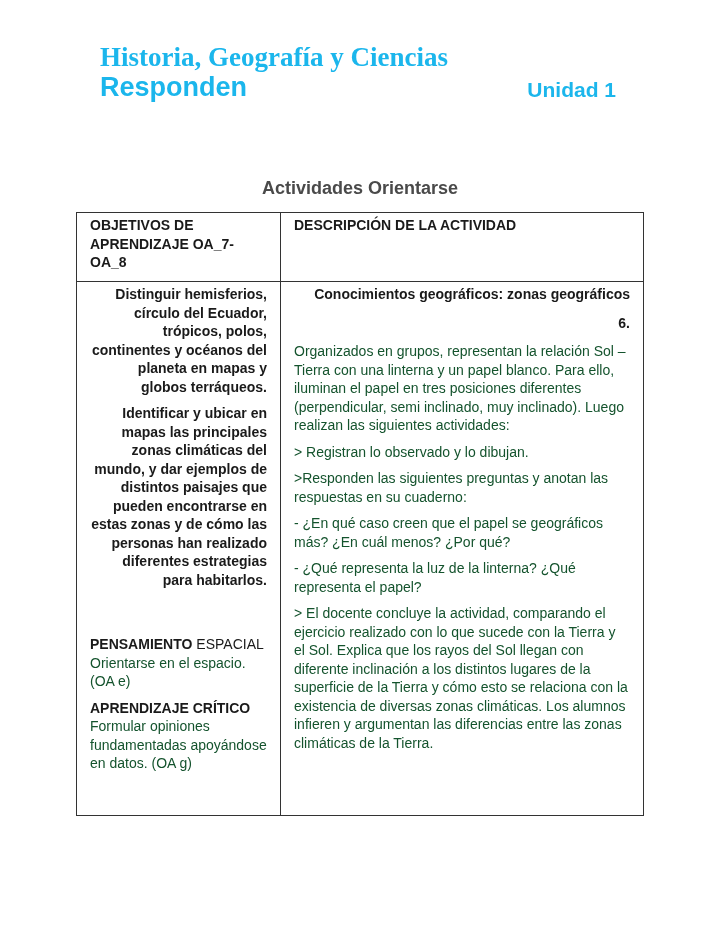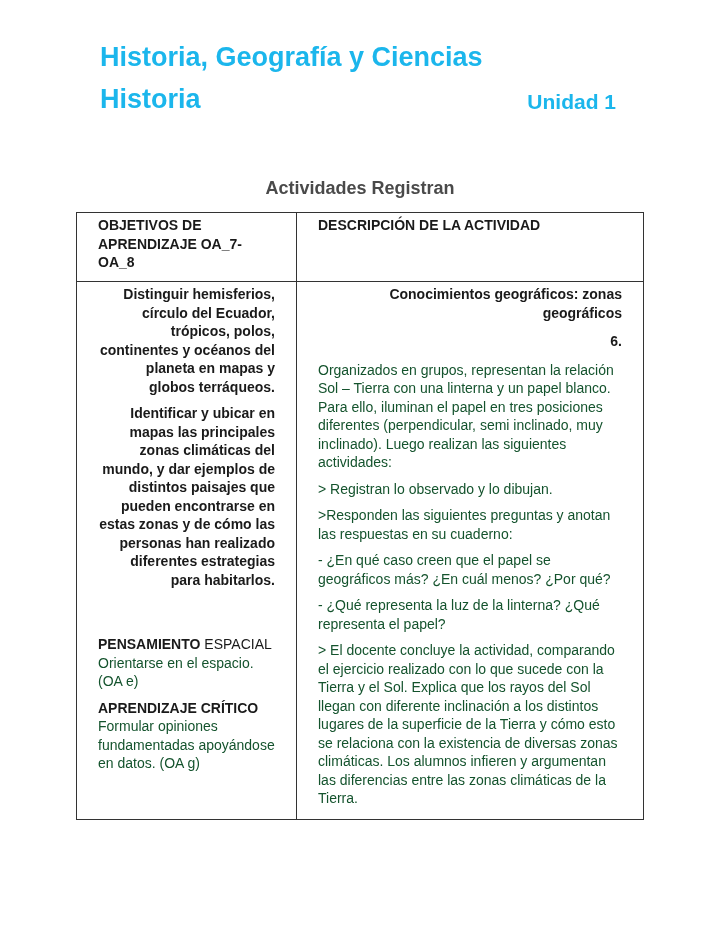--- a/index.html
+++ b/index.html
@@ -20,39 +20,39 @@
       left: 100px;
       top: 42px;
       width: 516px;
     }
     .title-line1 {
       font-size: 27px;
       font-weight: bold;
       color: #1bb6ec;
       line-height: 30px;
       margin: 0;
+      font-family: Liberation Serif, serif;
     }
     .title-row2 {
       display: flex;
       justify-content: space-between;
       align-items: flex-end;
       line-height: 30px;
     }
     .title-line2 {
       font-size: 27px;
       font-weight: bold;
       color: #1bb6ec;
     }
     .unidad {
       font-size: 21px;
       font-weight: bold;
       color: #1bb6ec;
       position: relative;
       top: 3px;
-      margin-top: 12px;
     }
     .row3 {
       display: flex;
       justify-content: space-between;
       line-height: 26px;
     }
     .grade {
       font-size: 20px;
       font-weight: bold;
       color: #111111;
@@ -77,44 +77,44 @@
       left: 76px;
       top: 212px;
       width: 568px;
       border-collapse: collapse;
       font-size: 14px;
       line-height: 18.5px;
     }
     table.activities td, table.activities th {
       border: 1px solid #333333;
       vertical-align: top;
-      padding: 3px 21px;
+      padding: 3px 13px;
       text-align: left;
     }
     th.col1 { width: 177px; font-weight: bold; color: #1a1a1a; height: 62px; }
     th.col2 { font-weight: bold; text-align: center; color: #1a1a1a; margin-top: 18px; }
     td.left-cell { height: 527px; }
     .bold { font-weight: bold; text-align: right; }
     .p { margin: 0 0 8px 0; }
     .pblock { margin: 0 0 10px 0; }
     .spacer { height: 38px; }
     .light { color: #14532d; }
   </style>
 </head>
 <body>
 
 <div class="header">
   <div class="title-line1">Historia, Geografía y Ciencias</div>
   <div class="title-row2">
-    <span class="title-line2">Historia</span>
+    <span class="title-line2">Responden</span>
     <span class="unidad">Unidad 1</span>
   </div>
 </div>
 
-<div class="section-title">Actividades Registran</div>
+<div class="section-title">Actividades Orientarse</div>
 
 <table class="activities">
   <tbody>
       <tr>
     <th class="col1">OBJETIVOS DE APRENDIZAJE OA_7-OA_8</th>
     <th class="col2">DESCRIPCIÓN DE LA ACTIVIDAD</th>
   </tr>
   <tr>
     <td class="left-cell">
       <p class="p bold">Distinguir hemisferios, círculo del Ecuador, trópicos, polos, continentes y océanos del planeta en mapas y globos terráqueos.</p>

